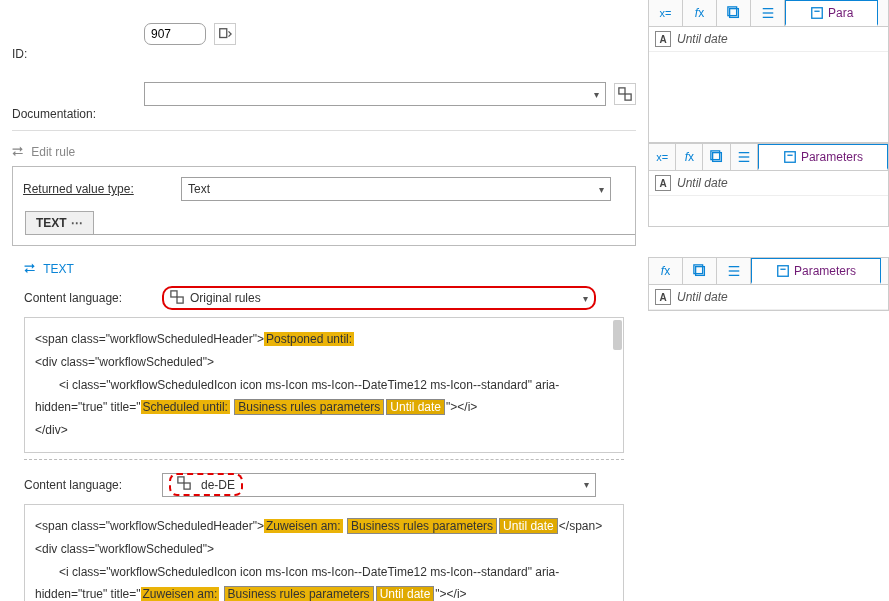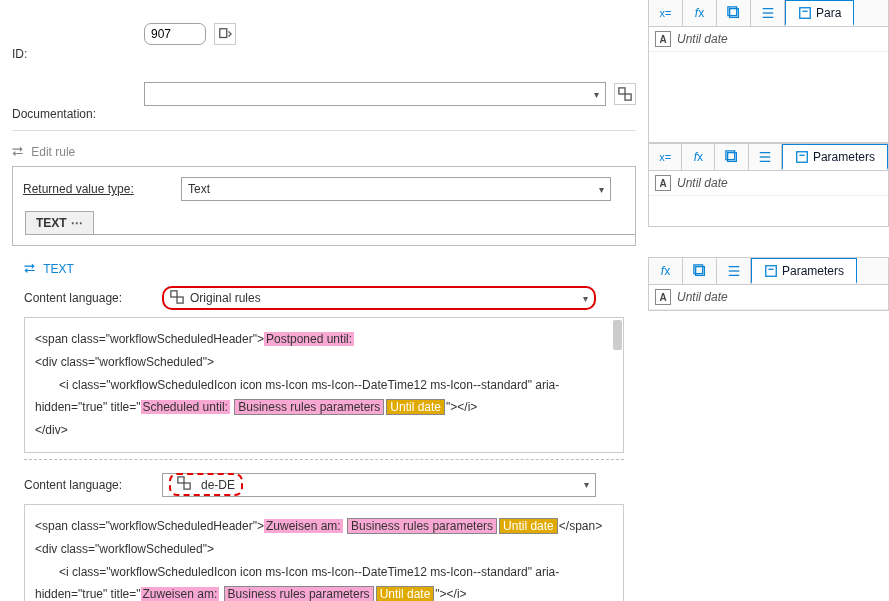--- a/index.html
+++ b/index.html
@@ -26,28 +26,28 @@
 .tab .dots { color: #555; }
 
 .dropdown { border: 1px solid #a0a0a0; height: 24px; background: #fff; display: flex; align-items: center; padding: 0 6px; position: relative; }
 .dropdown .dd-icon { margin-right: 6px; }
 .dropdown .arrow { margin-left: auto; color: #555; font-size: 10px; }
 .dd-wide { width: 434px; }
 .red-outline { border: 2px solid #e00000; border-radius: 10px; }
 
 .code-area { border: 1px solid #ccc; margin: 4px 12px; padding: 10px 10px; background: #fff; position: relative; font-size: 12px; line-height: 1.9; }
 .code-area .scroll-thumb { position: absolute; right: 1px; top: 2px; width: 9px; height: 30px; background: #ccc; border-radius: 2px; }
-.hl-yellow { background: #f9a8d4; padding: 0 2px; }
+.hl-yellow { background: #eab308; padding: 0 2px; }
 .hl-gold { background: #e0aa00; color: #fff; padding: 0 2px; }
 .token-box { border: 1px solid #888; padding: 0 3px; margin: 0 1px; }
 
 
 .right-tabs { display: flex; border-bottom: 1px solid #ccc; background: #fafafa; }
 .right-tab { width: 34px; height: 26px; border-right: 1px solid #ccc; display: flex; align-items: center; justify-content: center; color: #0a84d6; cursor: pointer; }
-.right-tab.active { border: 1px solid #0a84d6; border-bottom: 2px solid #fff; background: #fff; padding: 0 12px; width: auto; gap: 4px; color: #0f172a; }
+.right-tab.active { border: 1px solid #0a84d6; border-bottom: 2px solid #fff; background: #fff; padding: 0 24px; width: auto; gap: 4px; color: #701a75; }
 .right-tab.active span { font-size: 12px; }
 .param-row { display: flex; align-items: center; gap: 6px; padding: 4px 6px; border-bottom: 1px solid #eee; }
 .param-badge { width: 16px; height: 16px; background: #fff; border: 1px solid #888; color: #444; font-size: 10px; font-weight: bold; display: flex; align-items: center; justify-content: center; }
 .param-label { color: #555; font-style: italic; }
 
 .right-block { border: 1px solid #ccc; margin-bottom: 0; }
 
 .rule-box { border: 1px solid #bbb; margin: 0 12px 8px 12px; padding: 6px 0 10px 0; }
 
 .sep-line { border-top: 1px dashed #bbb; margin: 6px 12px 10px 12px; }

